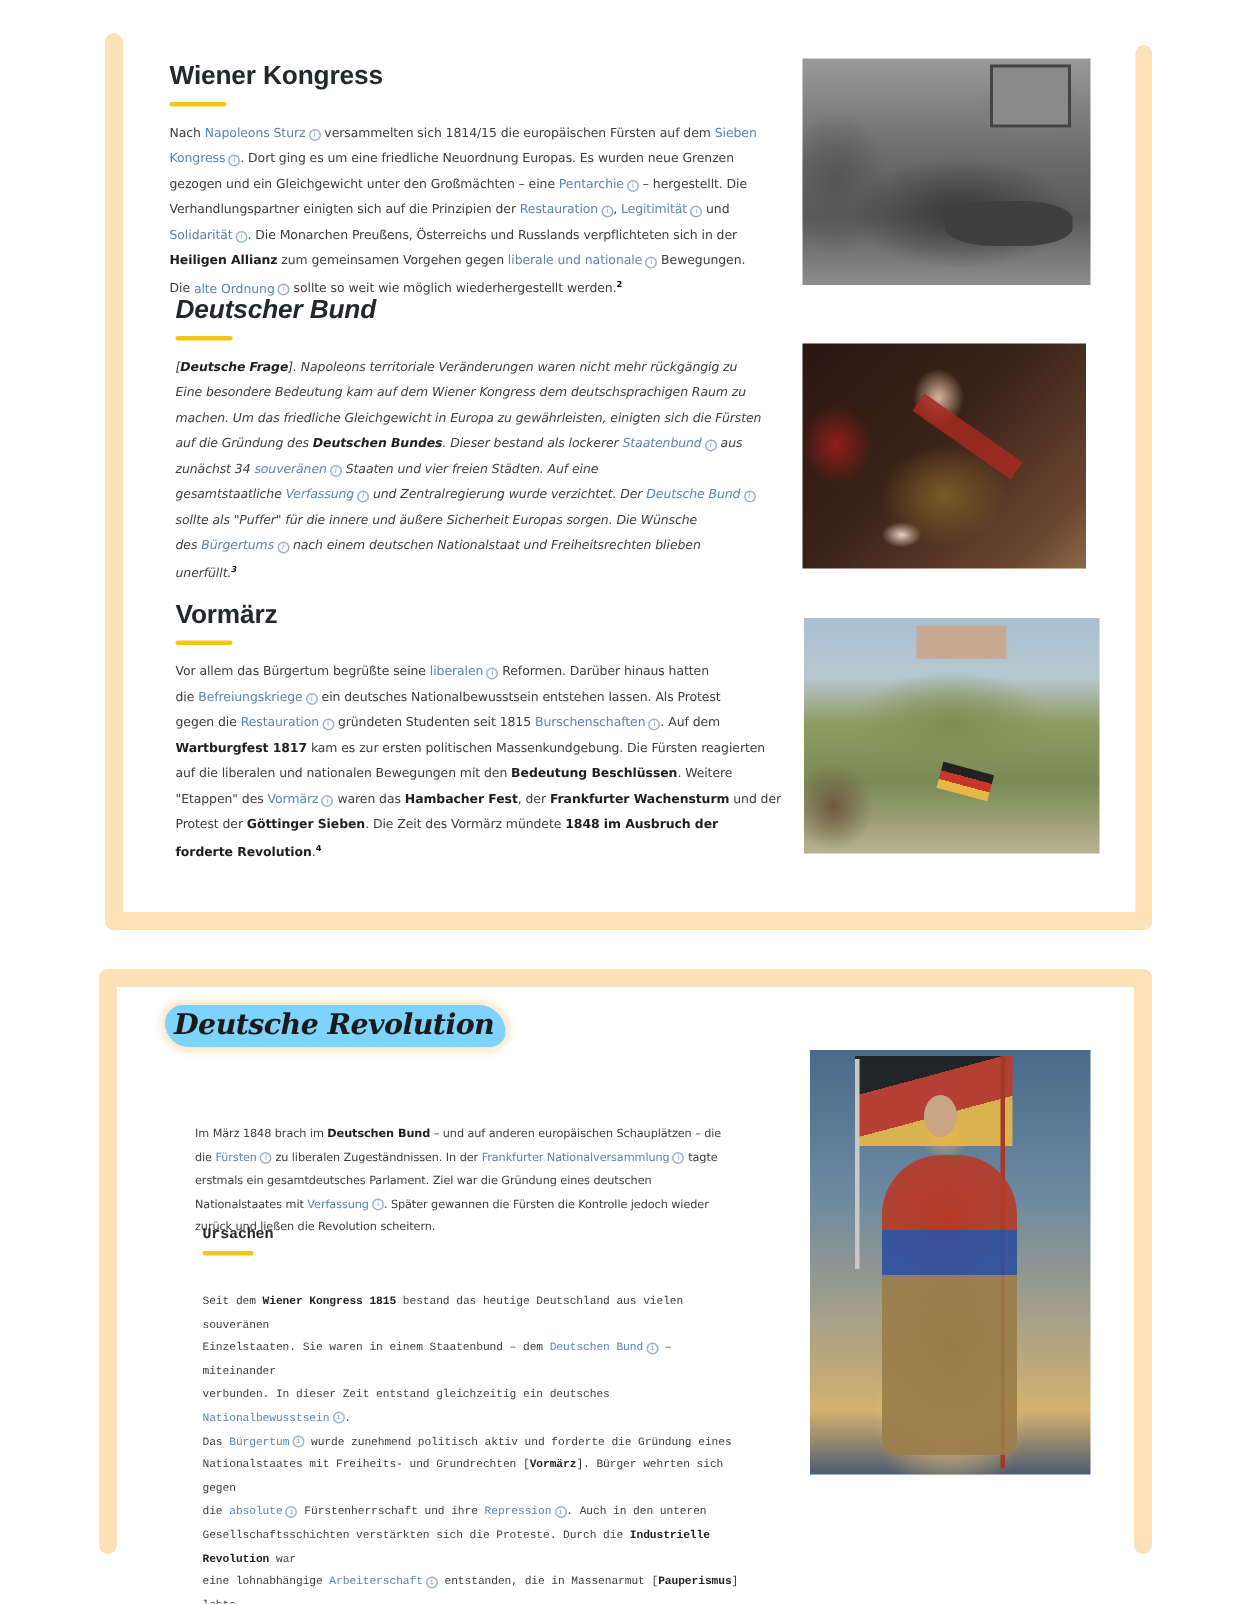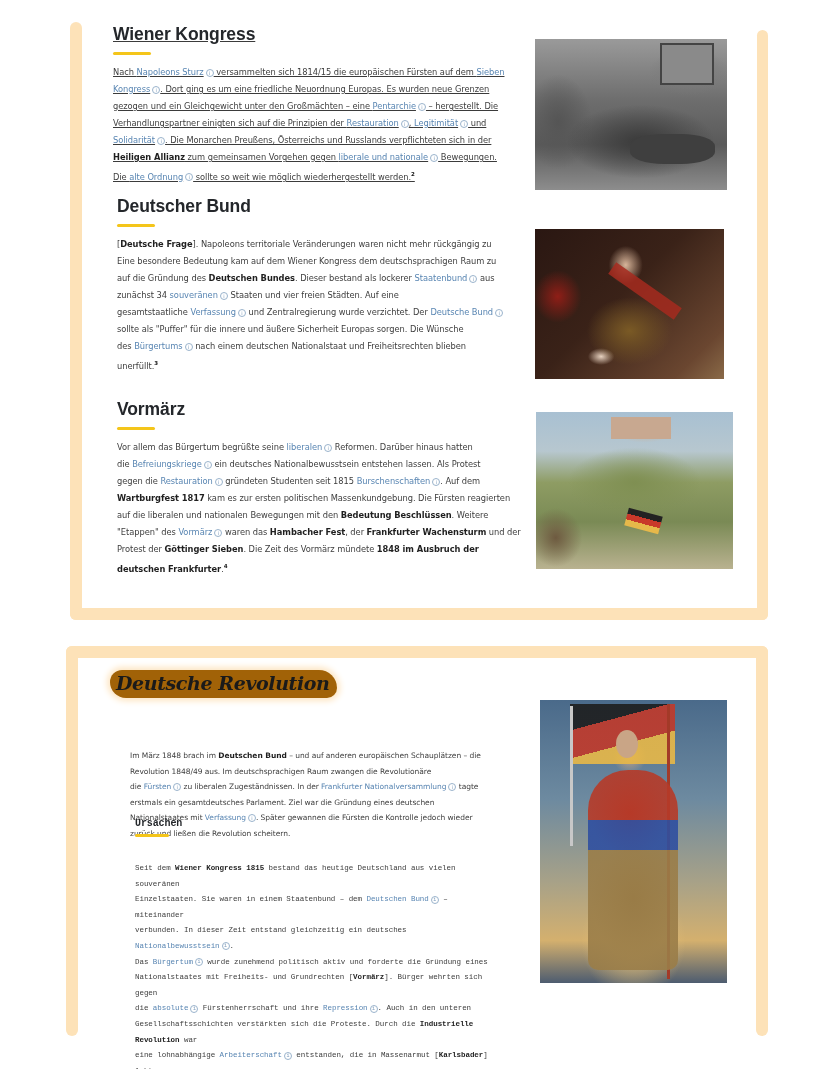--- a/index.html
+++ b/index.html
@@ -21,37 +21,37 @@
     .b { font-weight: bold; color: #1f1f1f; text-align: right; }
     .info {
       display: inline-block; width: 6px; height: 6px; border: 0.8px solid #9ab3cc; border-radius: 50%;
       font-size: 5px; line-height: 6px; text-align: center; color: #7d9bba; vertical-align: 0.5px; margin-left: 2px;
     }
     sup { font-size: 5.5px; font-weight: bold; color: #111; }
     .img { position: absolute; overflow: hidden; }
     .script-title {
       position: absolute; font-family: "DejaVu Serif", serif; font-style: italic; font-weight: bold;
       font-size: 19px; color: #1a1a1a; padding: 2px 8px 4px 6px;
-      background: #a16207; border-radius: 12px 18px 10px 16px;
+      background: #7dd3fc; border-radius: 12px 18px 10px 16px;
       box-shadow: 0 0 6px 3px #fde6c4;
       letter-spacing: -0.4px;
     }
   </style>
 </head>
 <body>
 
 <div class="frame-line" style="left:70px; top:22px; width:12px; height:598px;"></div>
 <div class="frame-line" style="left:757px; top:30px; width:11px; height:590px;"></div>
 <div class="frame-line" style="left:70px; top:608px; width:698px; height:12px;"></div>
 
 <div class="frame-line" style="left:66px; top:646px; width:702px; height:12px;"></div>
 <div class="frame-line" style="left:66px; top:646px; width:12px; height:390px;"></div>
 <div class="frame-line" style="left:756px; top:646px; width:12px; height:390px;"></div>
 
-<div class="section" style="left:113px; top:24px; width:410px;text-decoration:underline;">
+<div class="section" style="left:113px; top:40px; width:410px;">
   <h2 class="h2">Wiener Kongress</h2>
   <div class="underline"></div>
   <div class="para" style="margin-top:9px;">
       <div>Nach <span class="link">Napoleons Sturz<span class="info">i</span></span> versammelten sich 1814/15 die europäischen Fürsten auf dem <span class="link">Sieben</span></div>
       <div><span class="link">Kongress<span class="info">i</span></span>. Dort ging es um eine friedliche Neuordnung Europas. Es wurden neue Grenzen</div>
       <div>gezogen und ein Gleichgewicht unter den Großmächten – eine <span class="link">Pentarchie<span class="info">i</span></span> – hergestellt. Die</div>
       <div>Verhandlungspartner einigten sich auf die Prinzipien der <span class="link">Restauration<span class="info">i</span></span>, <span class="link">Legitimität<span class="info">i</span></span> und</div>
       <div><span class="link">Solidarität<span class="info">i</span></span>. Die Monarchen Preußens, Österreichs und Russlands verpflichteten sich in der</div>
       <div><span class="b">Heiligen Allianz</span> zum gemeinsamen Vorgehen gegen <span class="link">liberale und nationale<span class="info">i</span></span> Bewegungen.</div>
       <div>Die <span class="link">alte Ordnung<span class="info">i</span></span> sollte so weit wie möglich wiederhergestellt werden.<sup>2</sup></div>
@@ -59,26 +59,27 @@
 </div>
 <div class="img" style="left:535px; top:39px; width:192px; height:151px; background:
   radial-gradient(ellipse 30% 22% at 80% 22%, #7a7a7a, transparent 70%),
   radial-gradient(ellipse 55% 35% at 55% 68%, #3a3a3a, transparent 70%),
   radial-gradient(ellipse 25% 45% at 12% 55%, #555, transparent 70%),
   linear-gradient(180deg, #9a9a9a 0%, #6e6e6e 40%, #5a5a5a 70%, #8d8d8d 100%);">
   <div style="position:absolute; left:125px; top:4px; width:50px; height:38px; border:2px solid #444; background:#8a8a8a;"></div>
   <div style="position:absolute; left:95px; top:95px; width:85px; height:30px; background:#3f3f3f; border-radius:40%;"></div>
 </div>
 
-<div class="section" style="left:117px; top:196px; width:410px;">
+<div class="section" style="left:117px; top:196px; width:410px;font-style:italic;">
   <h2 class="h2">Deutscher Bund</h2>
   <div class="underline"></div>
   <div class="para" style="margin-top:9px;">
       <div>[<span class="b">Deutsche Frage</span>]. Napoleons territoriale Veränderungen waren nicht mehr rückgängig zu</div>
       <div>Eine besondere Bedeutung kam auf dem Wiener Kongress dem deutschsprachigen Raum zu</div>
+      <div>machen. Um das friedliche Gleichgewicht in Europa zu gewährleisten, einigten sich die Fürsten</div>
       <div>auf die Gründung des <span class="b">Deutschen Bundes</span>. Dieser bestand als lockerer <span class="link">Staatenbund<span class="info">i</span></span> aus</div>
       <div>zunächst 34 <span class="link">souveränen<span class="info">i</span></span> Staaten und vier freien Städten. Auf eine</div>
       <div>gesamtstaatliche <span class="link">Verfassung<span class="info">i</span></span> und Zentralregierung wurde verzichtet. Der <span class="link">Deutsche Bund<span class="info">i</span></span></div>
       <div>sollte als "Puffer" für die innere und äußere Sicherheit Europas sorgen. Die Wünsche</div>
       <div>des <span class="link">Bürgertums<span class="info">i</span></span> nach einem deutschen Nationalstaat und Freiheitsrechten blieben</div>
       <div>unerfüllt.<sup>3</sup></div>
     </div>
 </div>
 <div class="img" style="left:535px; top:229px; width:189px; height:150px; background:
   radial-gradient(ellipse 12% 17% at 48% 24%, #d8b59a, transparent 75%),
@@ -93,57 +94,56 @@
   <h2 class="h2">Vormärz</h2>
   <div class="underline"></div>
   <div class="para" style="margin-top:9px;">
       <div>Vor allem das Bürgertum begrüßte seine <span class="link">liberalen<span class="info">i</span></span> Reformen. Darüber hinaus hatten</div>
       <div>die <span class="link">Befreiungskriege<span class="info">i</span></span> ein deutsches Nationalbewusstsein entstehen lassen. Als Protest</div>
       <div>gegen die <span class="link">Restauration<span class="info">i</span></span> gründeten Studenten seit 1815 <span class="link">Burschenschaften<span class="info">i</span></span>. Auf dem</div>
       <div><span class="b">Wartburgfest 1817</span> kam es zur ersten politischen Massenkundgebung. Die Fürsten reagierten</div>
       <div>auf die liberalen und nationalen Bewegungen mit den <span class="b">Bedeutung Beschlüssen</span>. Weitere</div>
       <div>"Etappen" des <span class="link">Vormärz<span class="info">i</span></span> waren das <span class="b">Hambacher Fest</span>, der <span class="b">Frankfurter Wachensturm</span> und der</div>
       <div>Protest der <span class="b">Göttinger Sieben</span>. Die Zeit des Vormärz mündete <span class="b">1848 im Ausbruch der</span></div>
-      <div><span class="b">deutschen Frankfurter</span>.<sup>4</sup></div>
+      <div><span class="b">forderte Revolution</span>.<sup>4</sup></div>
     </div>
 </div>
 <div class="img" style="left:536px; top:412px; width:197px; height:157px; background:
   radial-gradient(ellipse 20% 10% at 55% 12%, #c9b29a, transparent 75%),
   radial-gradient(ellipse 45% 30% at 50% 45%, #7f8f52, transparent 75%),
   radial-gradient(ellipse 18% 25% at 10% 80%, #6e5a40, transparent 75%),
   linear-gradient(180deg, #a8c0d2 0%, #b7c7cf 25%, #8e9c63 45%, #7a8a55 70%, #b9b290 100%);">
   <div style="position:absolute; left:75px; top:5px; width:60px; height:22px; background:#c8a890;"></div>
   <div style="position:absolute; left:90px; top:100px; width:35px; height:18px; background:linear-gradient(180deg,#222 0 33%,#c8382a 33% 66%,#e6b84a 66%); transform:rotate(15deg);"></div>
 </div>
 
 <div class="script-title" style="left:110px; top:670px;">Deutsche Revolution</div>
 
 <div class="section" style="left:130px; top:748px; width:370px;">
   <div class="para small">
       <div>Im März 1848 brach im <span class="b">Deutschen Bund</span> – und auf anderen europäischen Schauplätzen – die</div>
-      <div>Revolution 1848/49 aus. Im deutschsprachigen Raum zwangen die Revolutionäre</div>
       <div>die <span class="link">Fürsten<span class="info">i</span></span> zu liberalen Zugeständnissen. In der <span class="link">Frankfurter Nationalversammlung<span class="info">i</span></span> tagte</div>
       <div>erstmals ein gesamtdeutsches Parlament. Ziel war die Gründung eines deutschen</div>
       <div>Nationalstaates mit <span class="link">Verfassung<span class="info">i</span></span>. Später gewannen die Fürsten die Kontrolle jedoch wieder</div>
       <div>zurück und ließen die Revolution scheitern.</div>
     </div>
 </div>
 
 <div class="section" style="left:135px; top:818px; width:360px;">
   <h2 class="h2" style="font-size:10px;font-family:Liberation Mono, monospace;">Ursachen</h2>
   <div class="underline" style="width:34px; margin-top:5px;"></div>
   <div class="para small" style="margin-top:24px;font-family:Liberation Mono, monospace;">
       <div>Seit dem <span class="b">Wiener Kongress 1815</span> bestand das heutige Deutschland aus vielen souveränen</div>
       <div>Einzelstaaten. Sie waren in einem Staatenbund – dem <span class="link">Deutschen Bund<span class="info">i</span></span> – miteinander</div>
       <div>verbunden. In dieser Zeit entstand gleichzeitig ein deutsches <span class="link">Nationalbewusstsein<span class="info">i</span></span>.</div>
       <div>Das <span class="link">Bürgertum<span class="info">i</span></span> wurde zunehmend politisch aktiv und forderte die Gründung eines</div>
       <div>Nationalstaates mit Freiheits- und Grundrechten [<span class="b">Vormärz</span>]. Bürger wehrten sich gegen</div>
       <div>die <span class="link">absolute<span class="info">i</span></span> Fürstenherrschaft und ihre <span class="link">Repression<span class="info">i</span></span>. Auch in den unteren</div>
       <div>Gesellschaftsschichten verstärkten sich die Proteste. Durch die <span class="b">Industrielle Revolution</span> war</div>
-      <div>eine lohnabhängige <span class="link">Arbeiterschaft<span class="info">i</span></span> entstanden, die in Massenarmut [<span class="b">Karlsbader</span>] lebte</div>
+      <div>eine lohnabhängige <span class="link">Arbeiterschaft<span class="info">i</span></span> entstanden, die in Massenarmut [<span class="b">Pauperismus</span>] lebte</div>
       <div>auch die Situation der <span class="link">Bauern<span class="info">i</span></span> verschlimmerte.<sup>1</sup></div>
     </div>
 </div>
 
 <div class="img" style="left:540px; top:700px; width:187px; height:283px; background:
   radial-gradient(ellipse 12% 8% at 48% 20%, #c9a586, transparent 75%),
   radial-gradient(ellipse 28% 20% at 48% 40%, #b53526, transparent 75%),
   radial-gradient(ellipse 30% 28% at 50% 70%, #8f6e3a, transparent 75%),
   radial-gradient(ellipse 40% 30% at 50% 85%, #e6c27a, transparent 70%),
   linear-gradient(180deg, #4a6a8a 0%, #6d8aa0 35%, #a9a287 65%, #d4b06e 85%, #4d5c70 100%);">

